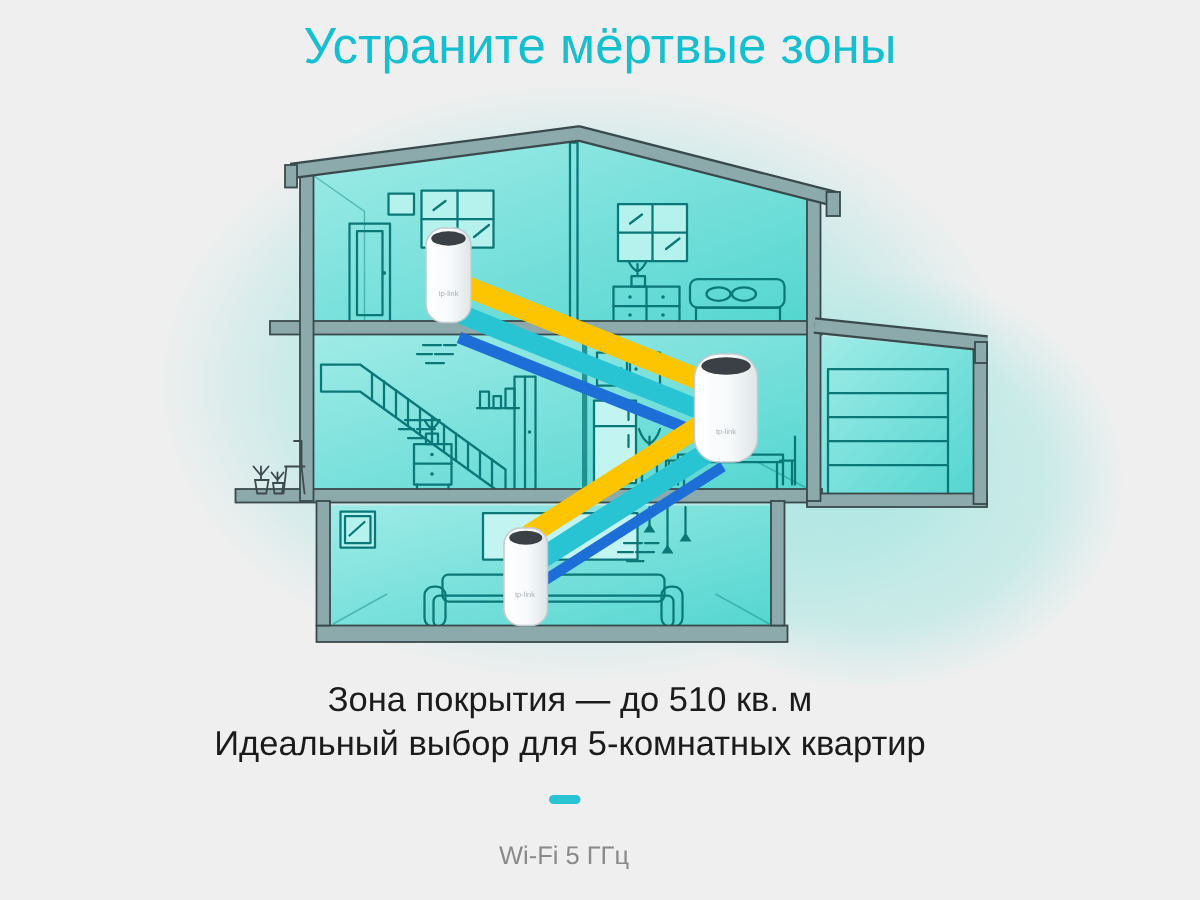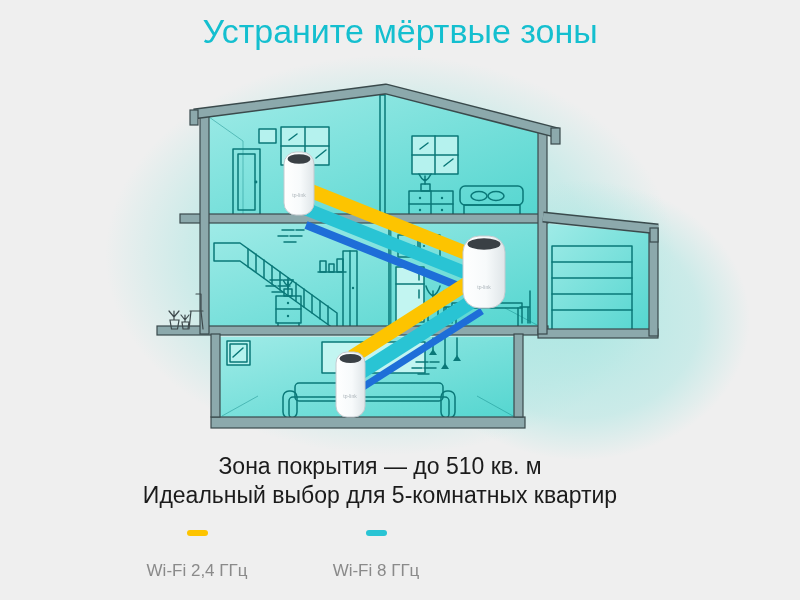--- a/index.html
+++ b/index.html
@@ -265,22 +265,18 @@
     </g>
   </svg>
 
   <div class="title">Устраните мёртвые зоны</div>
 
   <div class="coverage">
     <div>Зона покрытия — до 510 кв. м</div>
     <div>Идеальный выбор для 5-комнатных квартир</div>
   </div>
 
-  <div class="legend-item li-1">
-    <div class="dash dash-24"></div>
-    <div class="leg-label">Wi-Fi 2,4 ГГц</div>
-  </div>
   <div class="legend-item li-2">
     <div class="dash dash-5"></div>
-    <div class="leg-label">Wi-Fi 8 ГГц</div>
+    <div class="leg-label">Wi-Fi 5 ГГц</div>
   </div>
 
 </div>
 
 </body></html>

